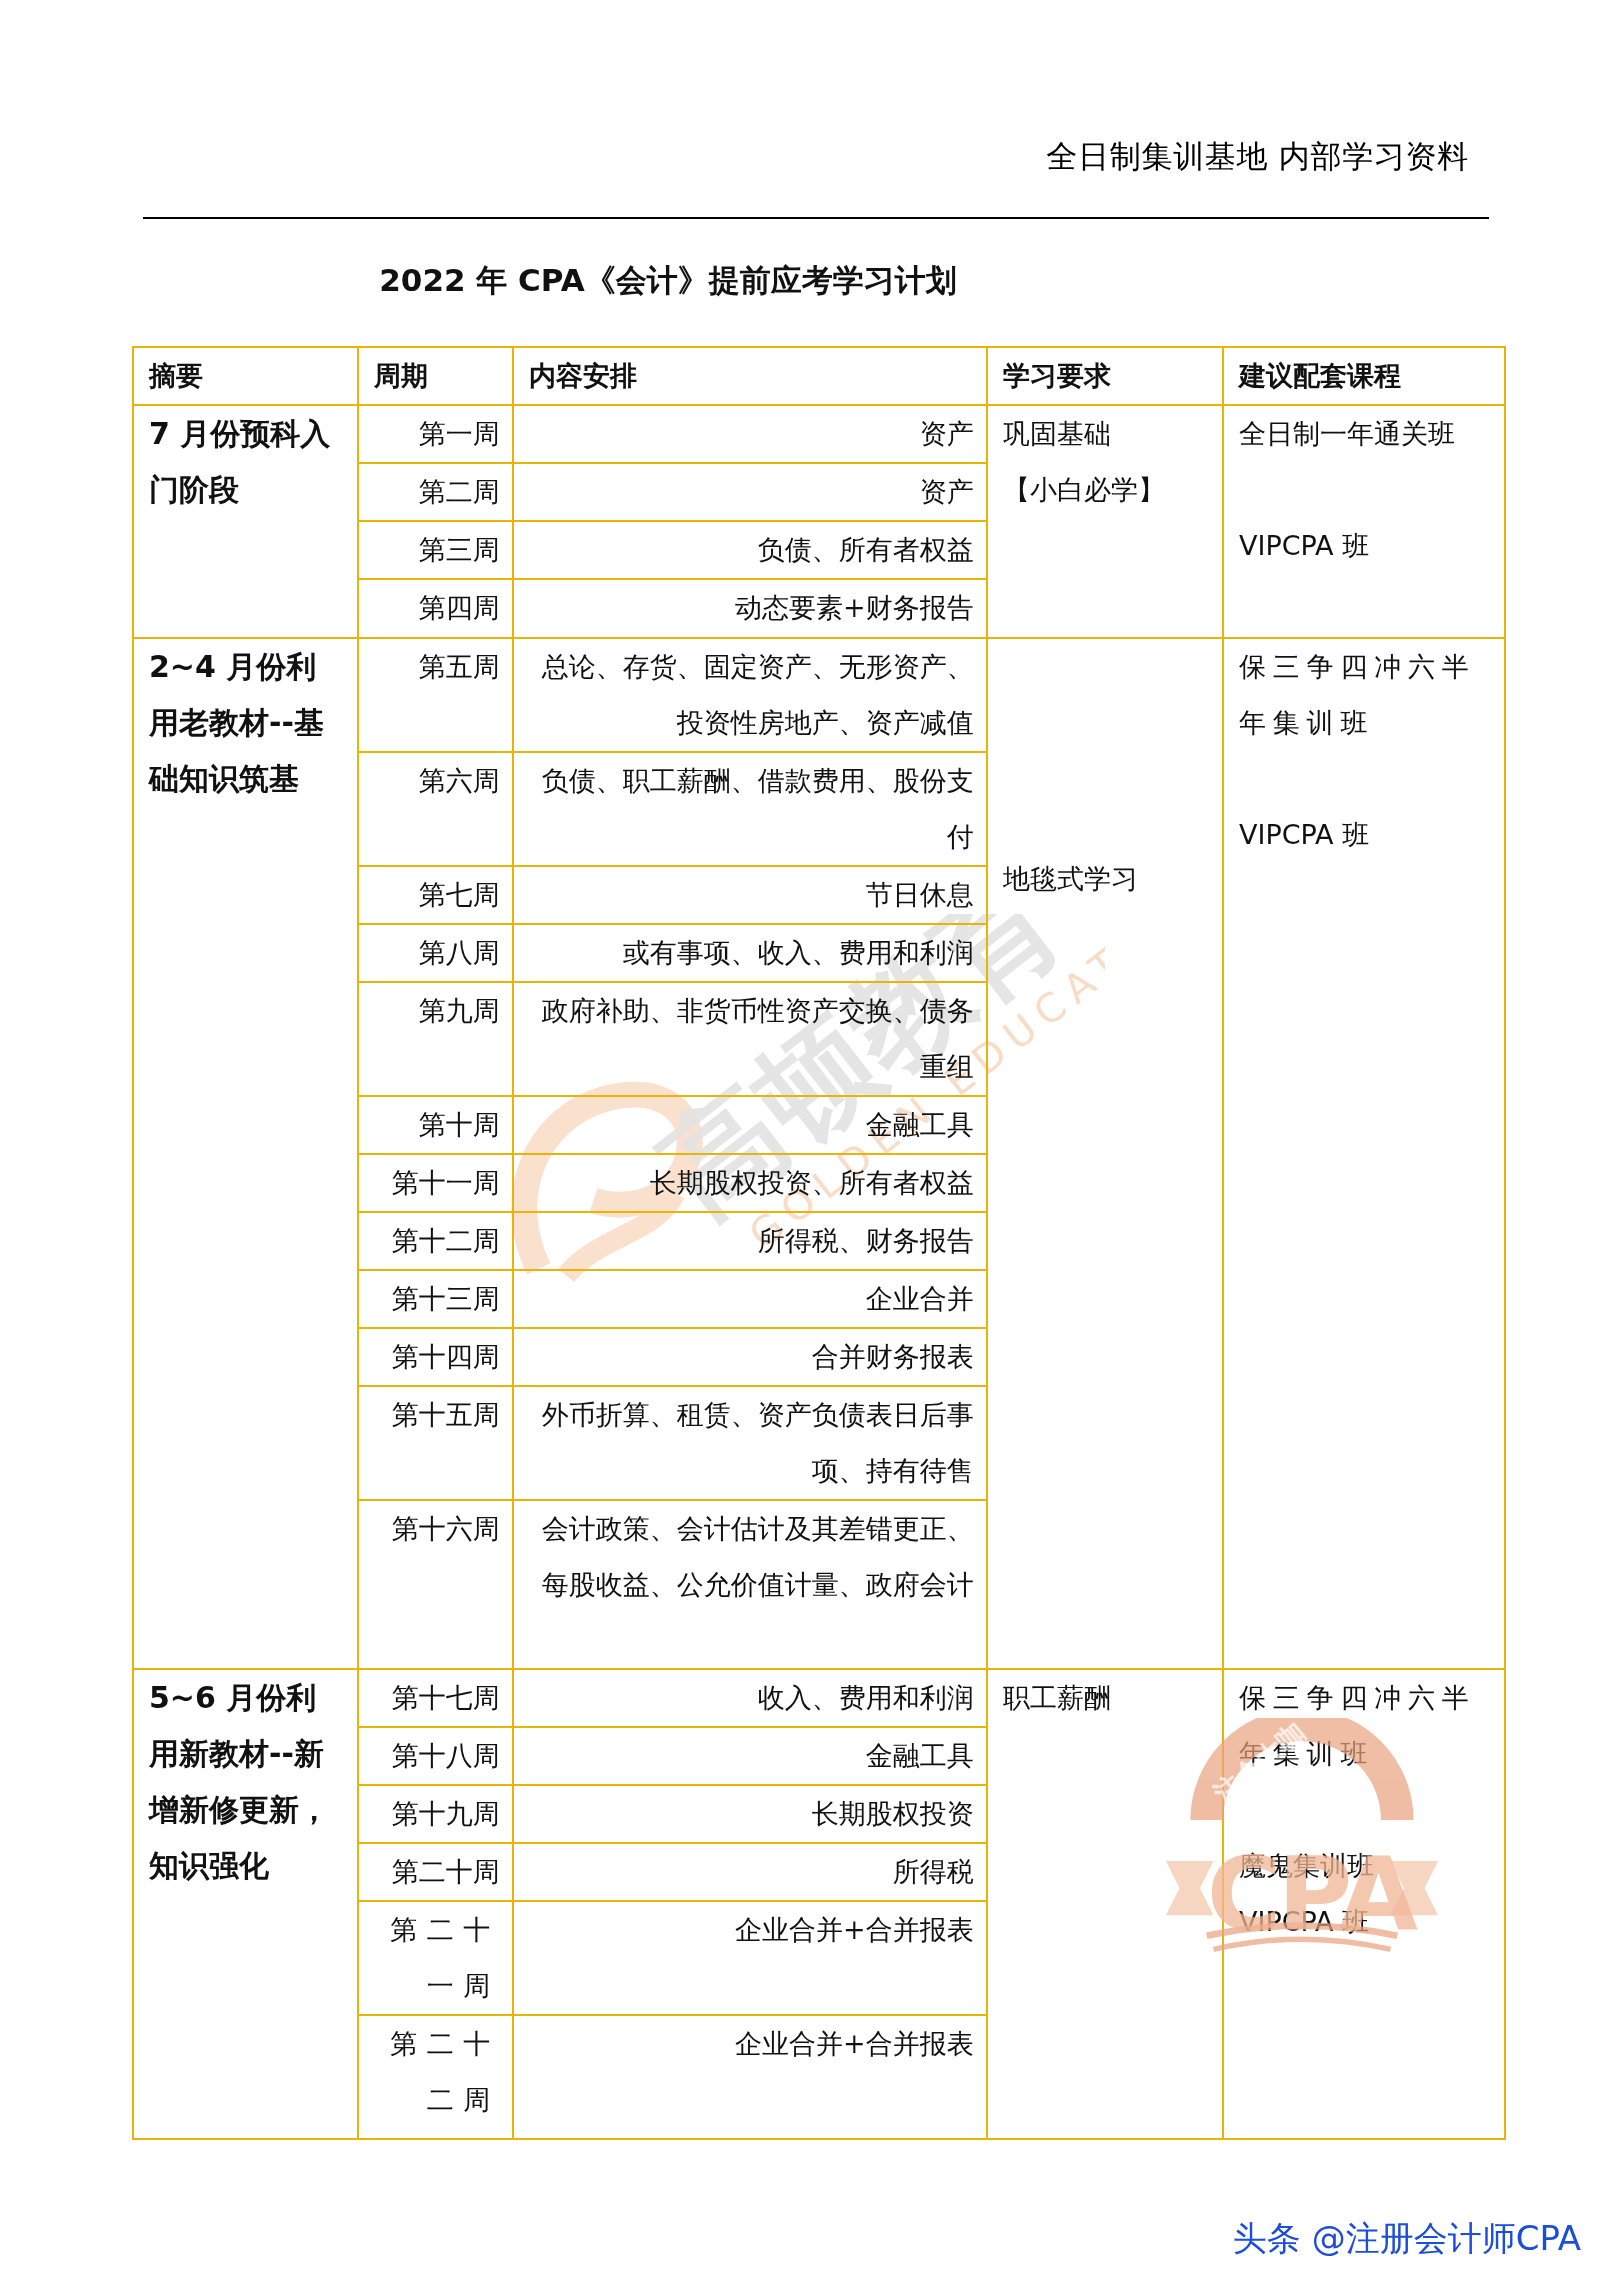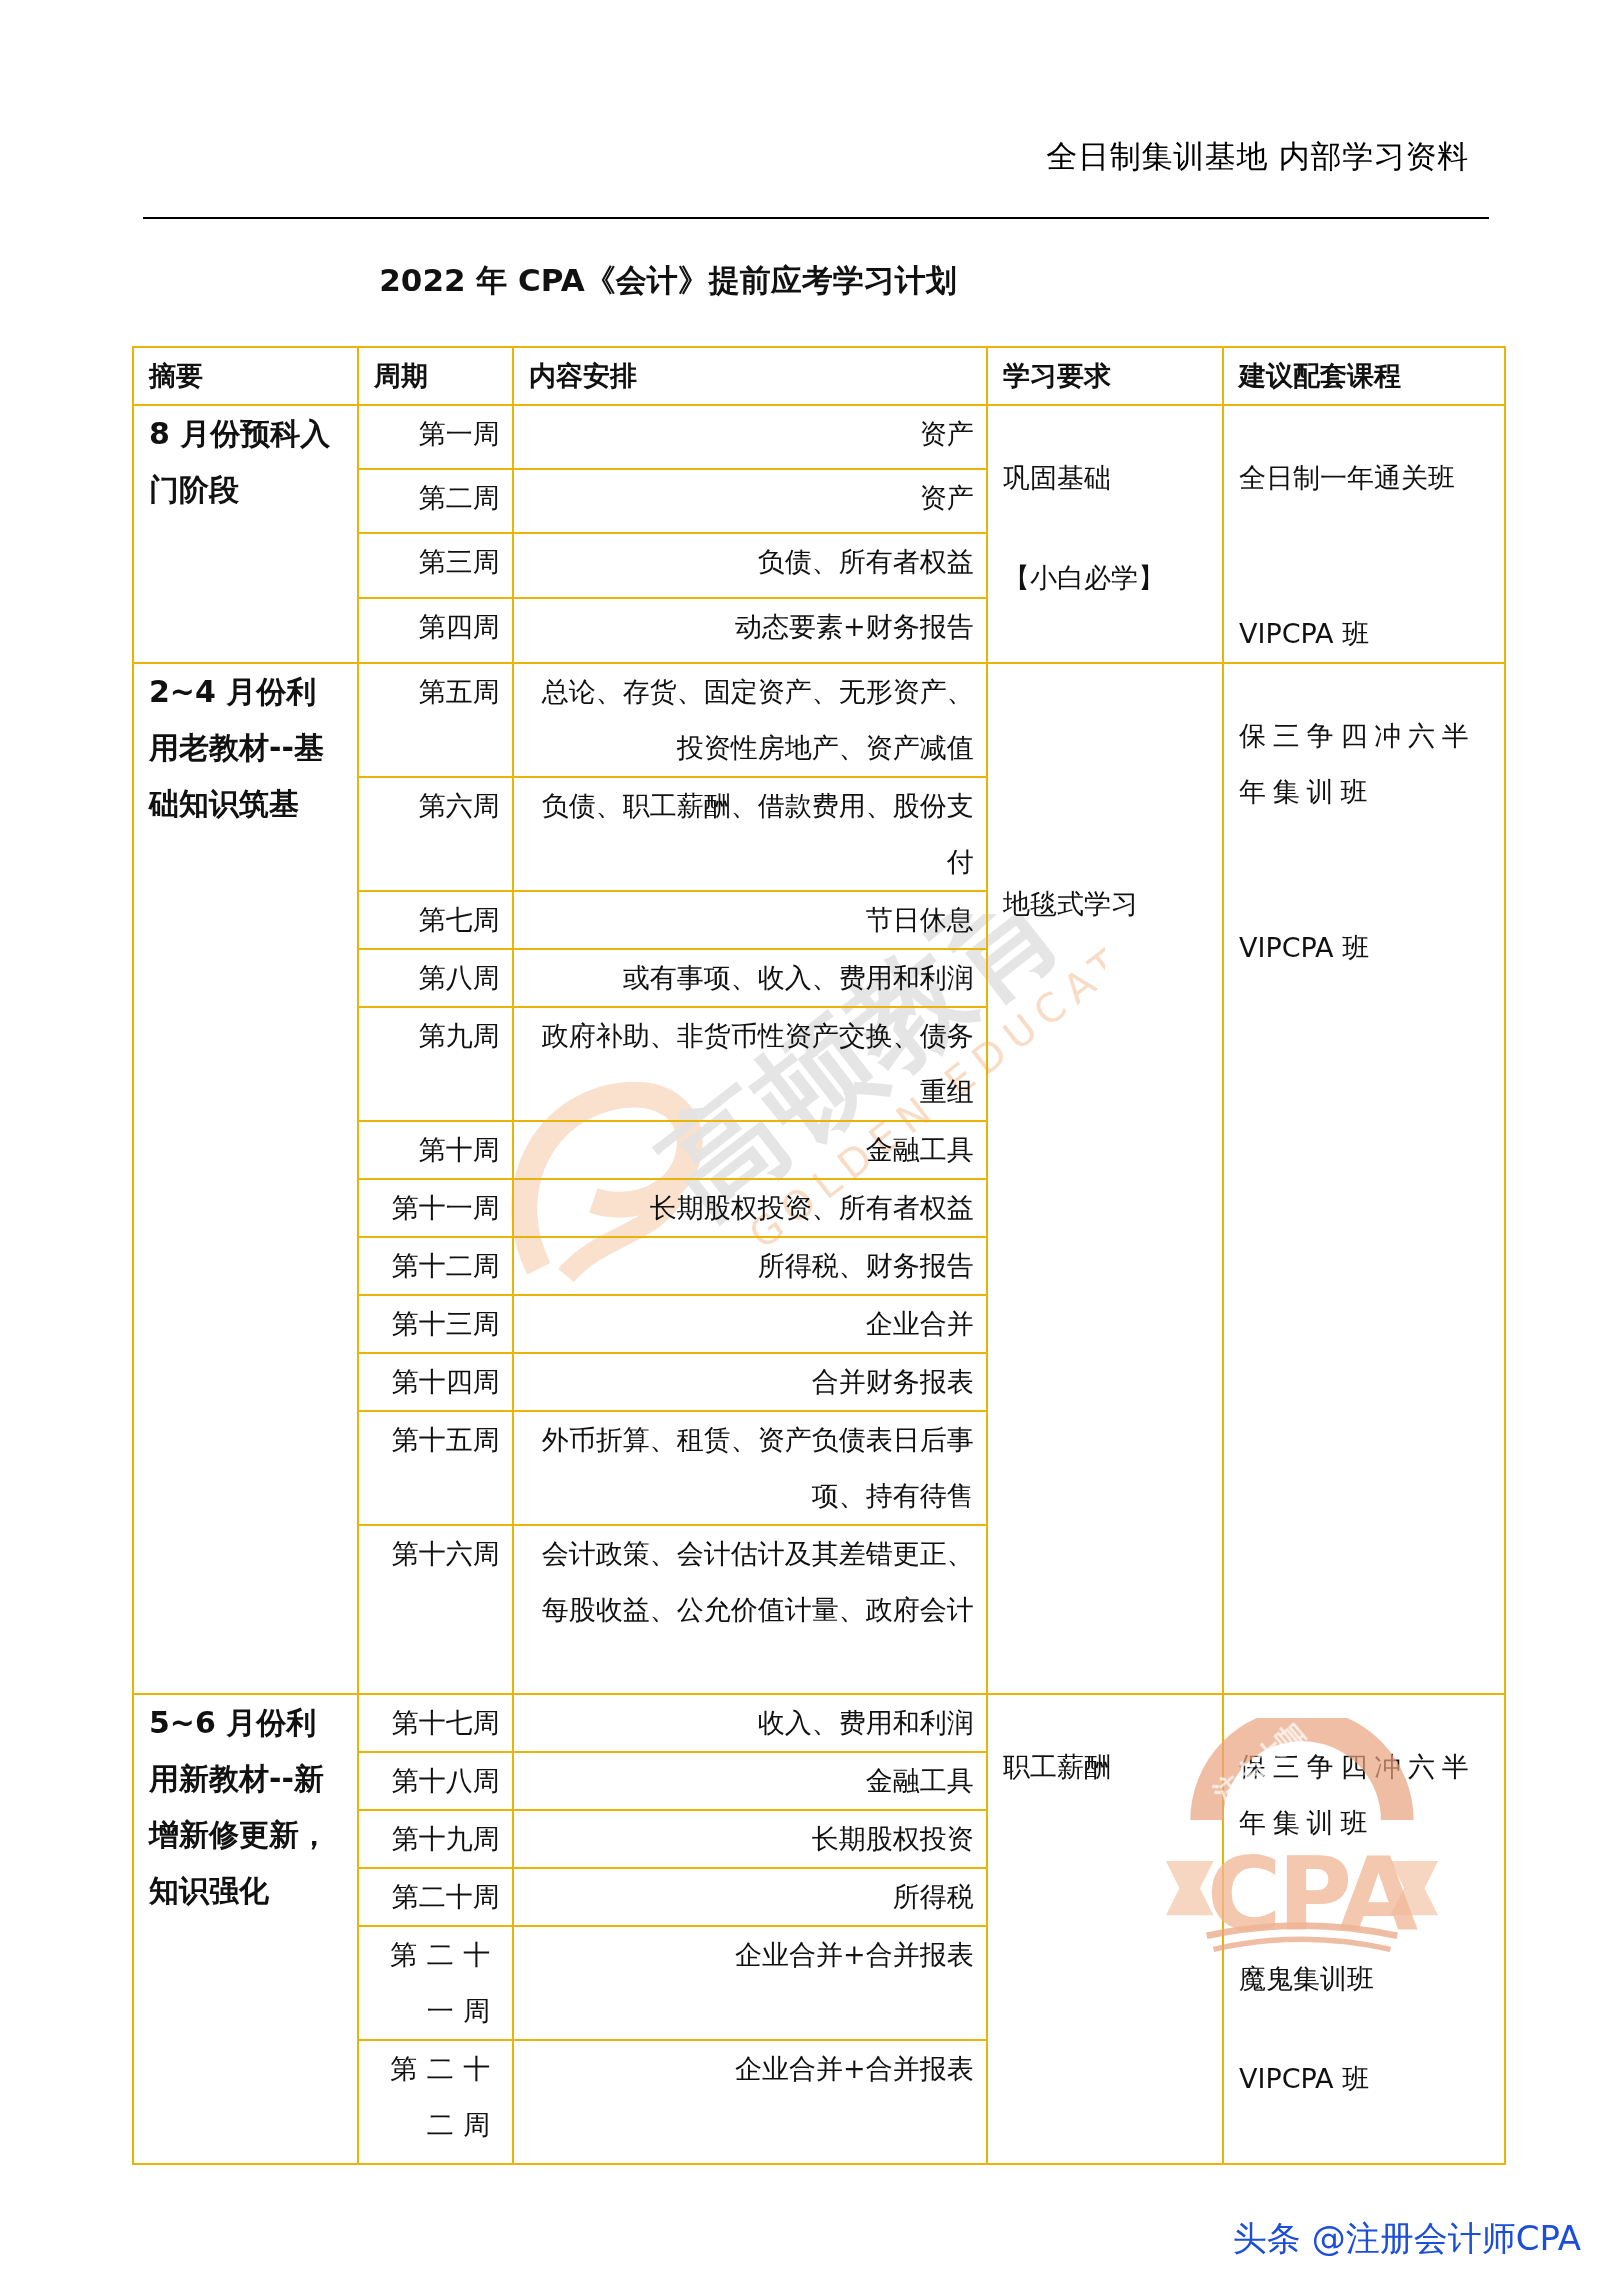--- a/index.html
+++ b/index.html
@@ -16,21 +16,21 @@
                border-collapse:collapse; table-layout:fixed; }
   table.plan td, table.plan th { border:2px solid #eab308; vertical-align:top; text-align:left;
                padding:8.2px 12.3px 0 15px; font-size:27px; line-height:56px; font-weight:normal;
                box-sizing:border-box; }
   table.plan th { font-weight:bold; font-family:"DejaVu Sans","Liberation Sans",sans-serif;
                   height:56px; padding-top:0; }
   table.plan td.phase { font-weight:bold; font-family:"DejaVu Sans","Liberation Sans",sans-serif;
                   font-size:30px; padding-top:0; line-height:56px; }
   table.plan td.week, table.plan td.content { padding-top:0;text-align:right; }
   table.plan td.req, table.plan td.course { padding-top:0; }
-  .course-line { display:block;margin-top:44px; }
+  .course-line { display:block; }
   .gap { display:block; height:56px; }
   .latin { font-family:"DejaVu Sans","Liberation Sans",sans-serif; }
   .watermark { position:absolute; pointer-events:none; }
   .wm-main { left:491px; top:914px; width:614px; height:382px; }
   .wm-cpa { left:1159px; top:1718px; width:286px; height:245px; }
   .footer { position:absolute; right:42px; top:2216px; font-size:34px;
             font-family:"DejaVu Sans","Liberation Sans",sans-serif; color:#1d4ed8; }
 </style>
 </head>
 <body>
@@ -63,21 +63,21 @@
       <th>摘要</th>
       <th>周期</th>
       <th>内容安排</th>
       <th>学习要求</th>
       <th>建议配套课程</th>
     </tr>
   </thead>
   <tbody>
 
     <tr style="height:56px">
-      <td class="phase" rowspan="4">8 月份预科入门阶段</td>
+      <td class="phase" rowspan="4">7 月份预科入门阶段</td>
       <td class="week">第一周</td>
       <td class="content">资产</td>
       <td class="req" rowspan="4">
         <span class="course-line">巩固基础</span>
         <span class="course-line">【小白必学】</span>
       </td>
       <td class="course" rowspan="4">
         <span class="course-line">全日制一年通关班</span>
         <span class="gap"></span>
         <span class="course-line latin">VIPCPA 班</span>

